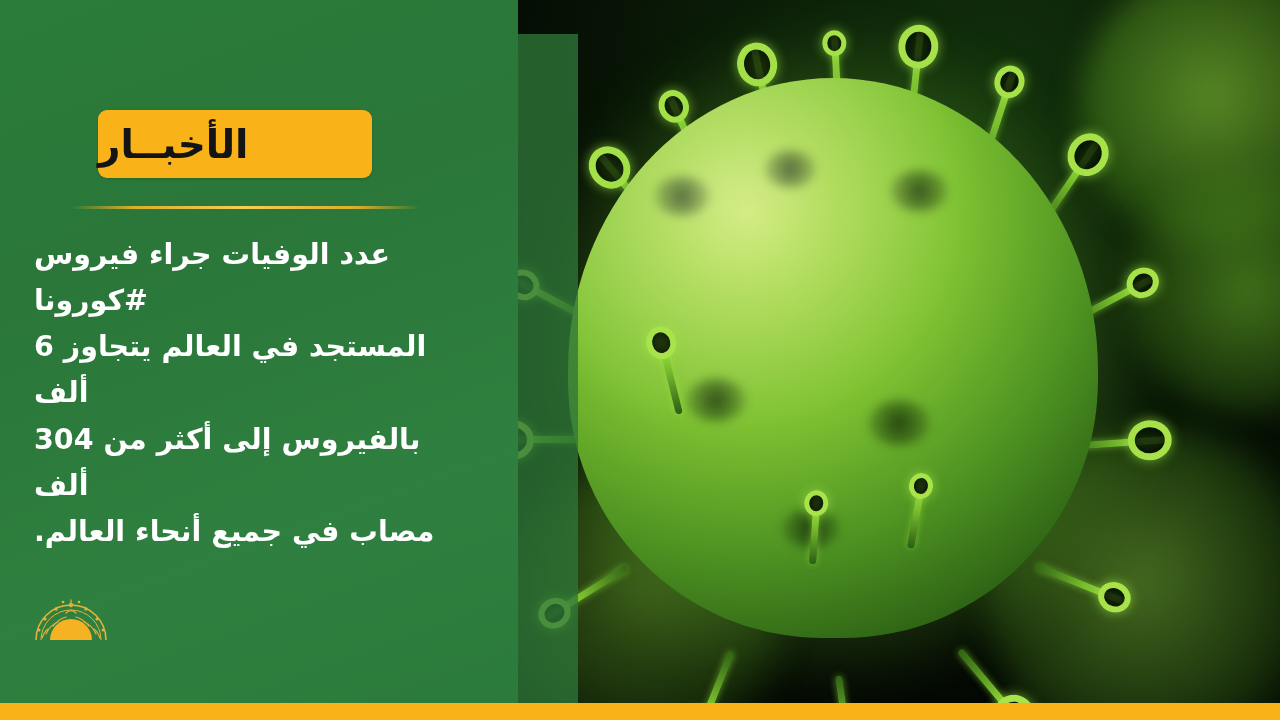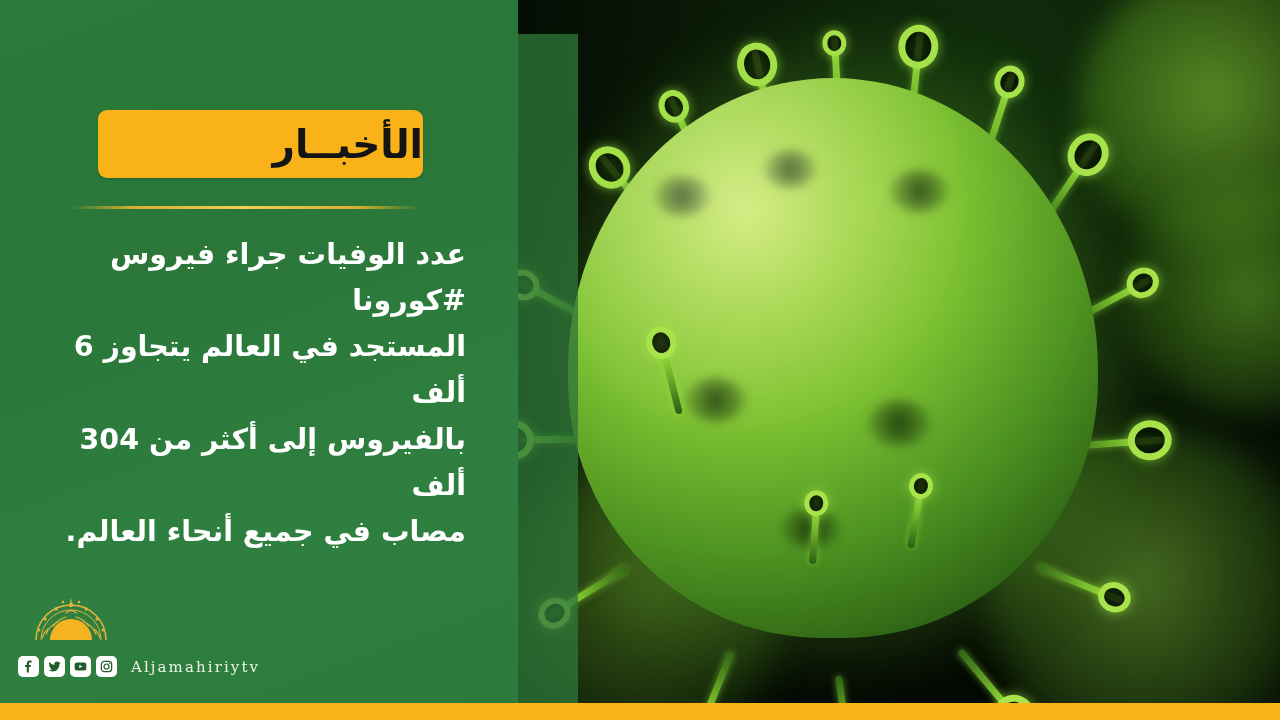--- a/index.html
+++ b/index.html
@@ -84,39 +84,39 @@
     background:rgba(46,118,56,.78);
   }
 
   
   .left-panel{
     position:absolute;left:0;top:0;width:518px;height:720px;
     background:linear-gradient(160deg,#2b7b3a 0%, #2a7739 35%, #2f8040 70%, #2b7a3b 100%);
   }
 
   .news-badge{
-    position:absolute;left:98px;top:110px;width:325px;height:68px;
+    position:absolute;left:98px;top:110px;width:274px;height:68px;
     background:#f9b319;border-radius:9px;
-    display:flex;align-items:center;justify-content:flex-end;
+    display:flex;align-items:center;justify-content:flex-start;
     box-shadow:0 1px 3px rgba(0,0,0,.18);
   }
   .news-badge span{
     font-size:39px;font-weight:bold;color:#141414;
     direction:rtl;letter-spacing:1px;line-height:1;
     font-family:"DejaVu Sans","Liberation Sans",sans-serif;
   }
 
   .divider{
     position:absolute;left:70px;top:206px;width:350px;height:3px;
     background:linear-gradient(90deg,rgba(249,200,60,0) 0%, #d9ae2a 18%, #f3cf52 50%, #d9ae2a 82%, rgba(249,200,60,0) 100%);
   }
 
   .headline{
-    position:absolute;right:52px;top:232px;width:450px;
-    direction:rtl;text-align:right;color:#ffffff;
+    position:absolute;right:34px;top:232px;width:450px;
+    direction:rtl;text-align:left;color:#ffffff;
     font-size:28.5px;font-weight:bold;line-height:1.62;
     font-family:"DejaVu Sans","Liberation Sans",sans-serif;
   }
 
   
   .brand{position:absolute;left:18px;top:588px;width:300px;height:100px;}
   .emblem{position:absolute;left:4px;top:0;width:98px;height:52px;}
   .socials{position:absolute;left:18px;top:656px;display:flex;align-items:center;gap:5px;}
   .sicon{
     width:21px;height:21px;border-radius:5px;background:#ffffff;
@@ -279,42 +279,17 @@
             <path d="M31 38 q6 -7 13 -9"></path>
             <path d="M67 38 q-6 -7 -13 -9"></path>
             <path d="M44 25 q5 -5 10 0"></path>
             <path d="M20 50 q2 -6 6 -9"></path>
             <path d="M78 50 q-2 -6 -6 -9"></path>
             <path d="M49 12 v5"></path>
           </g>
         </svg>
       </div>
 
-      <div class="socials" style="left:0;top:68px;">
-        <div class="sicon">
-          <svg width="13" height="13" viewBox="0 0 24 24" fill="currentColor">
-              <path d="M15.5 4.5h2.3V1.2C17.4 1.1 16 1 14.4 1c-3.3 0-5.6 2-5.6 5.7V9H5.7v3.8h3.1V23h3.9V12.8h3.2l.5-3.8h-3.7V7.1c0-1.7.4-2.6 2.8-2.6z"></path>
-            </svg>
-        </div>
-        <div class="sicon">
-          <svg width="13" height="13" viewBox="0 0 24 24" fill="currentColor">
-              <path d="M23 4.9c-.8.4-1.7.7-2.6.8 1-.6 1.7-1.5 2-2.5-.9.5-1.9.9-2.9 1.1A4.6 4.6 0 0 0 11.6 8c0 .4 0 .7.1 1A13 13 0 0 1 2.2 3.7a4.6 4.6 0 0 0 1.4 6.1c-.7 0-1.4-.2-2-.5v.1c0 2.2 1.5 4 3.6 4.5-.6.2-1.3.2-2 .1a4.6 4.6 0 0 0 4.3 3.2A9.2 9.2 0 0 1 1 19.1a13 13 0 0 0 7 2c8.4 0 13-7 13-13v-.6c.9-.6 1.6-1.4 2-2.3z"></path>
-            </svg>
-        </div>
-        <div class="sicon">
-          <svg width="13" height="13" viewBox="0 0 24 24" fill="currentColor">
-              <path d="M22.5 7.1a2.8 2.8 0 0 0-2-2C18.8 4.7 12 4.7 12 4.7s-6.8 0-8.5.4a2.8 2.8 0 0 0-2 2C1.2 8.8 1.2 12 1.2 12s0 3.2.4 4.9c.2 1 .9 1.7 2 2 1.6.4 8.4.4 8.4.4s6.8 0 8.5-.4c1-.3 1.8-1 2-2 .4-1.7.4-4.9.4-4.9s0-3.2-.4-4.9zM9.8 15.3V8.7l5.7 3.3-5.7 3.3z"></path>
-            </svg>
-        </div>
-        <div class="sicon">
-          <svg width="13" height="13" viewBox="0 0 24 24" fill="none" stroke="currentColor" stroke-width="2.2">
-              <rect x="2.5" y="2.5" width="19" height="19" rx="5.5"></rect>
-              <circle cx="12" cy="12" r="4.6"></circle>
-              <circle cx="17.8" cy="6.3" r="1.2" fill="currentColor" stroke="none"></circle>
-            </svg>
-        </div>
-        <div class="brand-name">Aljamahiriytv</div>
-      </div>
     </div>
   </div>
 
   <div class="gold-bar"></div>
 </div>
 
 </body></html>

